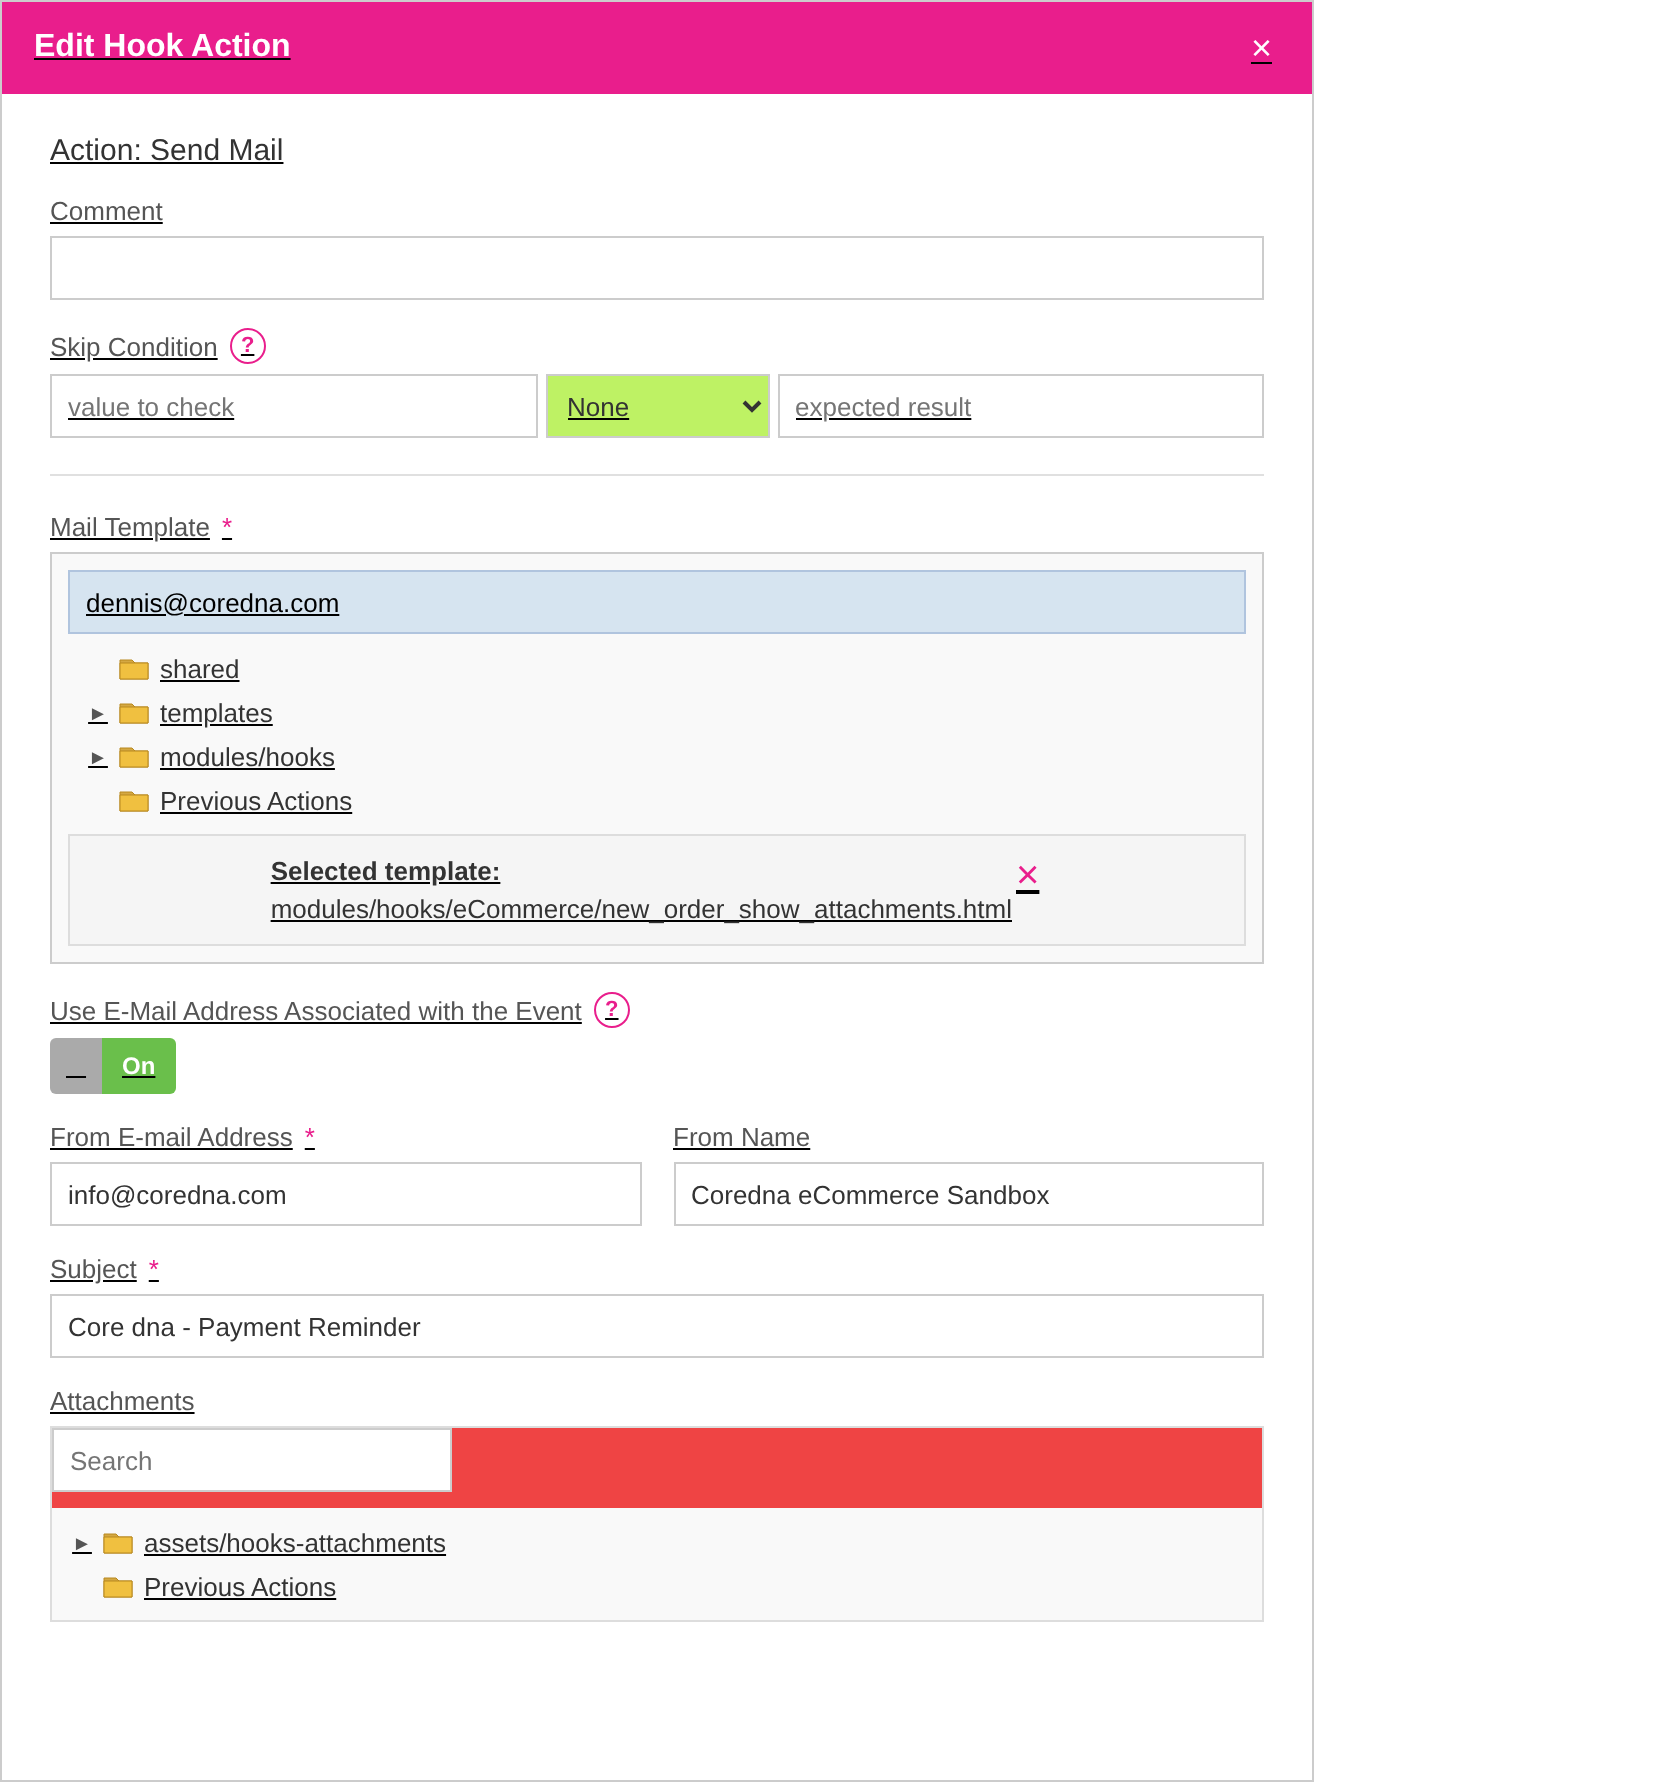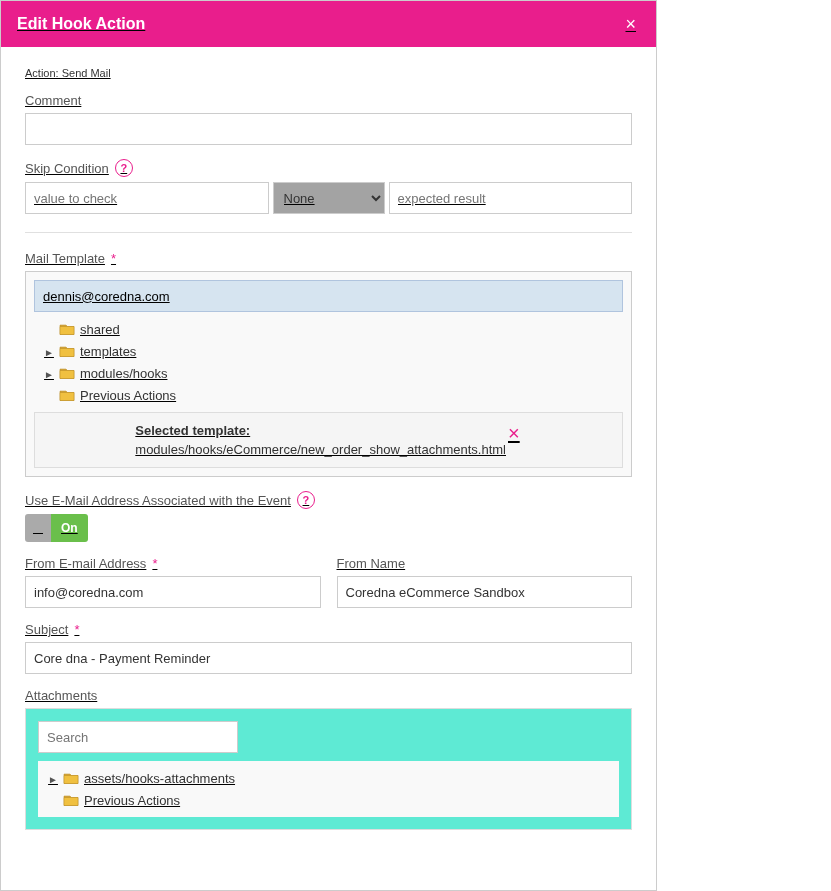--- a/index.html
+++ b/index.html
@@ -41,21 +41,21 @@
       padding: 2px 4px;
     }
 
     .modal-body {
       padding: 20px 24px;
       flex: 1;
       overflow-y: auto;
     }
 
     .action-label {
-      font-size: 11px;
+      font-size: 15px;
       color: #333;
       margin-bottom: 14px;
     }
 
     .field-group {
       margin-bottom: 14px;
     }
 
     .field-label {
       font-size: 13px;
@@ -106,21 +106,21 @@
       color: #999;
       outline: none;
     }
 
     .skip-select {
       height: 32px;
       border: 1px solid #ccc;
       padding: 4px 6px;
       font-size: 13px;
       color: #333;
-      background: #a3a3a3;
+      background: #bef264;
       outline: none;
       min-width: 100px;
     }
 
     .skip-result-input {
       flex: 1;
       height: 32px;
       border: 1px solid #ccc;
       padding: 4px 8px;
       font-size: 13px;
@@ -253,22 +253,22 @@
       flex: 1;
       margin-bottom: 0;
     }
 
     .attachments-section {
       margin-top: 4px;
     }
 
     .attachments-tree-container {
       border: 1px solid #ddd;
-      background: #5eead4;
-      padding: 12px;
+      background: #ef4444;
+      padding: 0;
     }
 
     .search-input-attach {
       width: 200px;
       height: 32px;
       border: 1px solid #ccc;
       padding: 4px 8px;
       font-size: 13px;
       color: #333;
       outline: none;

